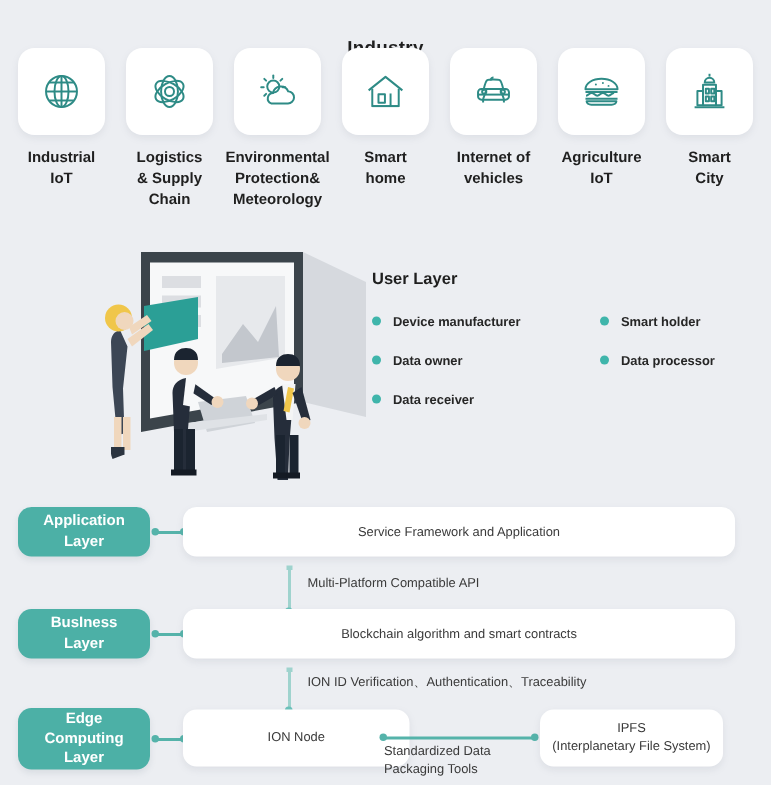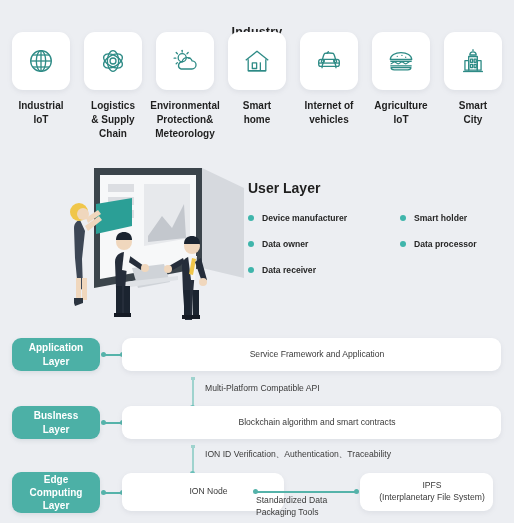--- a/index.html
+++ b/index.html
@@ -72,21 +72,21 @@
   }
 
   
   #user-layer {
     position: absolute;
     left: 248px;
     top: 180px;
     width: 260px;
   }
   #user-layer-title {
-    font-size: 14px;
+    font-size: 11px;
     font-weight: bold;
     color: #1f1f1f;
     margin: 0 0 17px 0;
   }
   .role-grid {
     display: block;
     position: relative;
   }
   .role-row {
     display: flex;
@@ -131,21 +131,20 @@
     border-radius: 9px;
     box-shadow: 0 2px 5px rgba(120,130,150,.13);
     display: flex;
     align-items: center;
     justify-content: center;
     font-size: 8.6px;
     color: #3a3a3a;
     text-align: center;
     line-height: 1.35;
     white-space: pre-line;
-    padding-left: 11px;
   }
   .connector-h {
     position: absolute;
     height: 1.6px;
     background: #55b3aa;
   }
   .connector-h::after {
     content: "";
     position: absolute;
     right: -1px;

